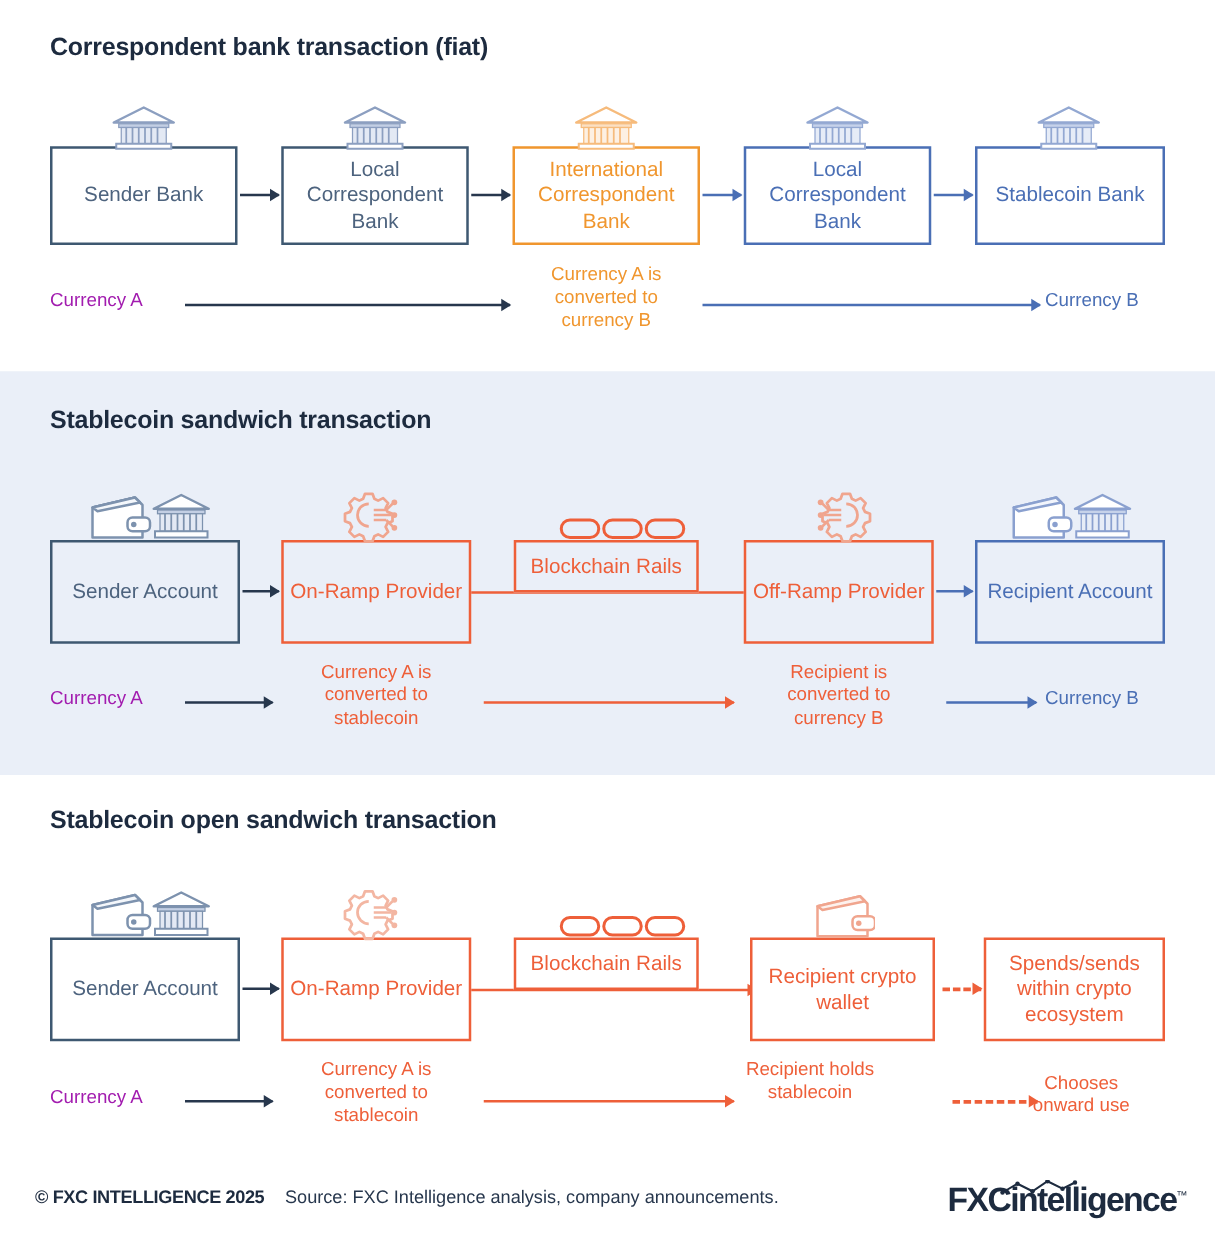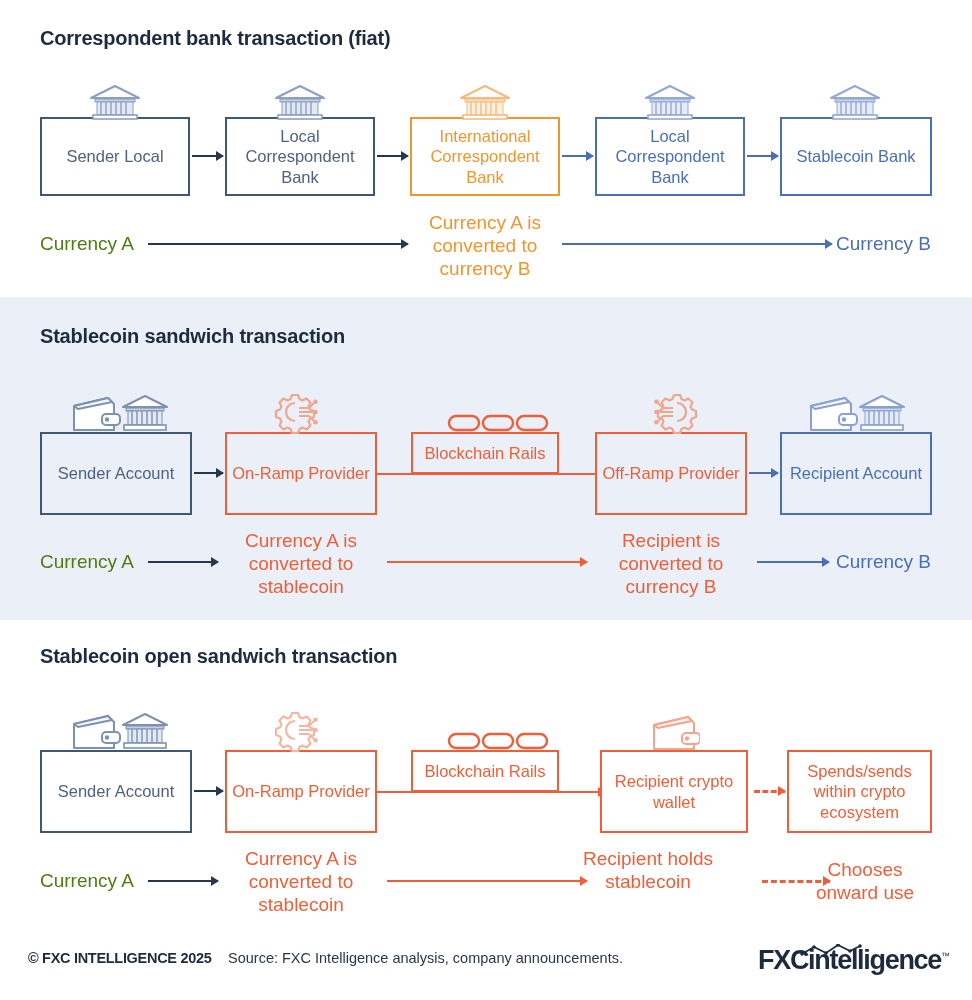--- a/index.html
+++ b/index.html
@@ -65,26 +65,26 @@
   .arrow.orange .head{border-left:8px solid #ee5f39;}
   .arrow.dashed .shaft{
     background:none;
     border-top:3px dashed #ee5f39;
     height:0;
   }
 
   
   .note{
     position:absolute;
-    font-size:19px;
+    font-size:15px;
     line-height:1.22;
     text-align:center;
     white-space:pre-line;
   }
-  .note.slate{color:#4d7c0f;}
+  .note.slate{color:#a21caf;}
   .note.blue{color:#4a6fb5;}
   .note.amber{color:#f0962e;}
   .note.orange{color:#ee5f39;}
   .note.left{text-align:left;}
 
   
   .icon{position:absolute;z-index:4;}
 
   
   .footer-copy{
@@ -194,21 +194,21 @@
           <line x1="19" y1="18" x2="19" y2="31"></line>
         <line x1="24" y1="18" x2="24" y2="31"></line>
           <line x1="29" y1="18" x2="29" y2="31"></line>
         <line x1="34" y1="18" x2="34" y2="31"></line>
           <line x1="39" y1="18" x2="39" y2="31"></line>
       </g>
       <rect x="6" y="31" width="44" height="4" fill="#ffffff" stroke="#93a8d2" stroke-width="1.6"></rect>
     </svg>
   </div>
 
-  <div class="node slate" style="left:40px;top:117px;width:150px;height:79px;">Sender Local</div>
+  <div class="node slate" style="left:40px;top:117px;width:150px;height:79px;">Sender Bank</div>
   <div class="node slate" style="left:225px;top:117px;width:150px;height:79px;">Local
 Correspondent
 Bank</div>
   <div class="node amber" style="left:410px;top:117px;width:150px;height:79px;">International
 Correspondent
 Bank</div>
   <div class="node blue" style="left:595px;top:117px;width:150px;height:79px;">Local
 Correspondent
 Bank</div>
   <div class="node blue" style="left:780px;top:117px;width:152px;height:79px;">Stablecoin Bank</div>

